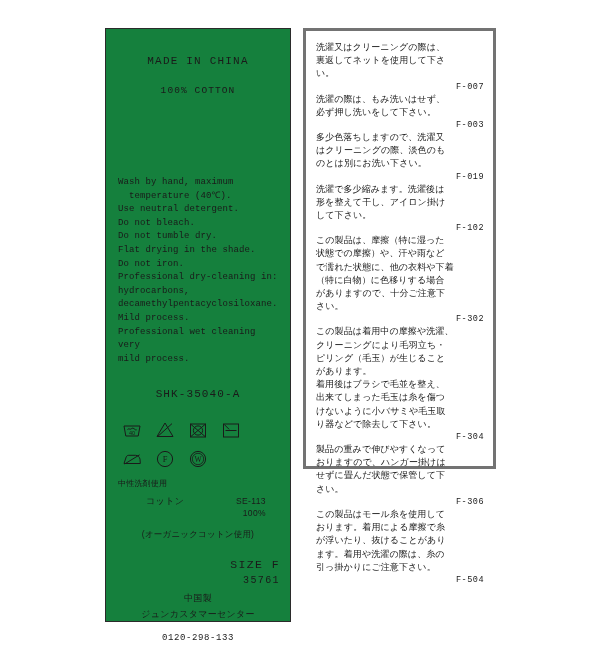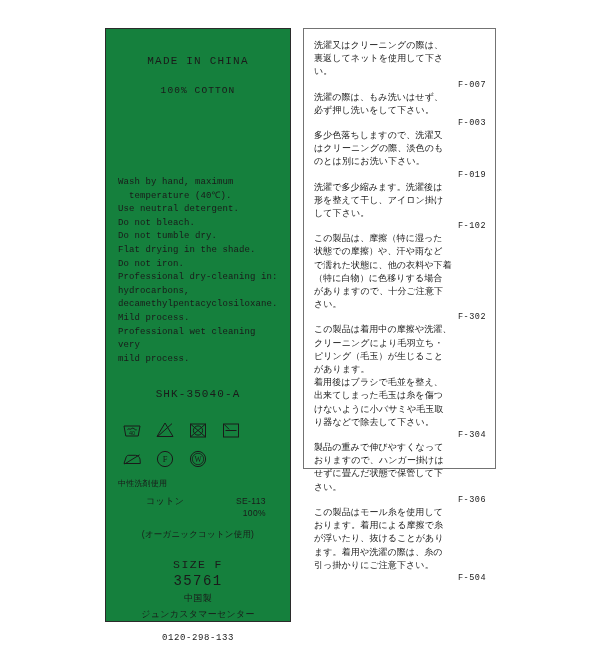--- a/index.html
+++ b/index.html
@@ -107,29 +107,29 @@
   .mat-row .mat-right { text-align: right; font-size: 8.5px; line-height: 12px;}
 
   .organic {
     font-size: 8.5px;
     text-align: center;
     margin-top: 10px;
     letter-spacing: 0.2px;
   }
 
   .size-block {
-    text-align: center;
+    text-align: right;
     margin-top: 16px;
     font-size: 11px;
     line-height: 16px;
     letter-spacing: 0.8px;
     font-family: "Liberation Mono", monospace;
   }
   .size-block .sz { font-size: 11.5px; letter-spacing: 1.4px; }
-  .size-block .num { font-size: 14px; letter-spacing: 1.4px; }
+  .size-block .num { font-size: 10px; letter-spacing: 1.4px; }
   .jp-small {
     text-align: center;
     font-size: 9px;
     line-height: 14px;
     letter-spacing: 0.3px;
     margin-top: 2px;
     font-family: Liberation Serif, serif;
   }
   .tel {
     text-align: center;
@@ -139,21 +139,21 @@
     margin-top: 12px;
   }
 
   
   .right-label {
     position: absolute;
     left: 303px;
     top: 28px;
     width: 193px;
     height: 441px;
-    border: 1px solid #737373;
+    border: 3px solid #737373;
     box-sizing: border-box;
     background: #fff;
     padding: 10px 9px 8px 10px;
   }
   .jp-item {
     font-size: 9px;
     line-height: 13.2px;
     letter-spacing: 0.1px;
     margin-bottom: 1px;
     white-space: pre-wrap;

